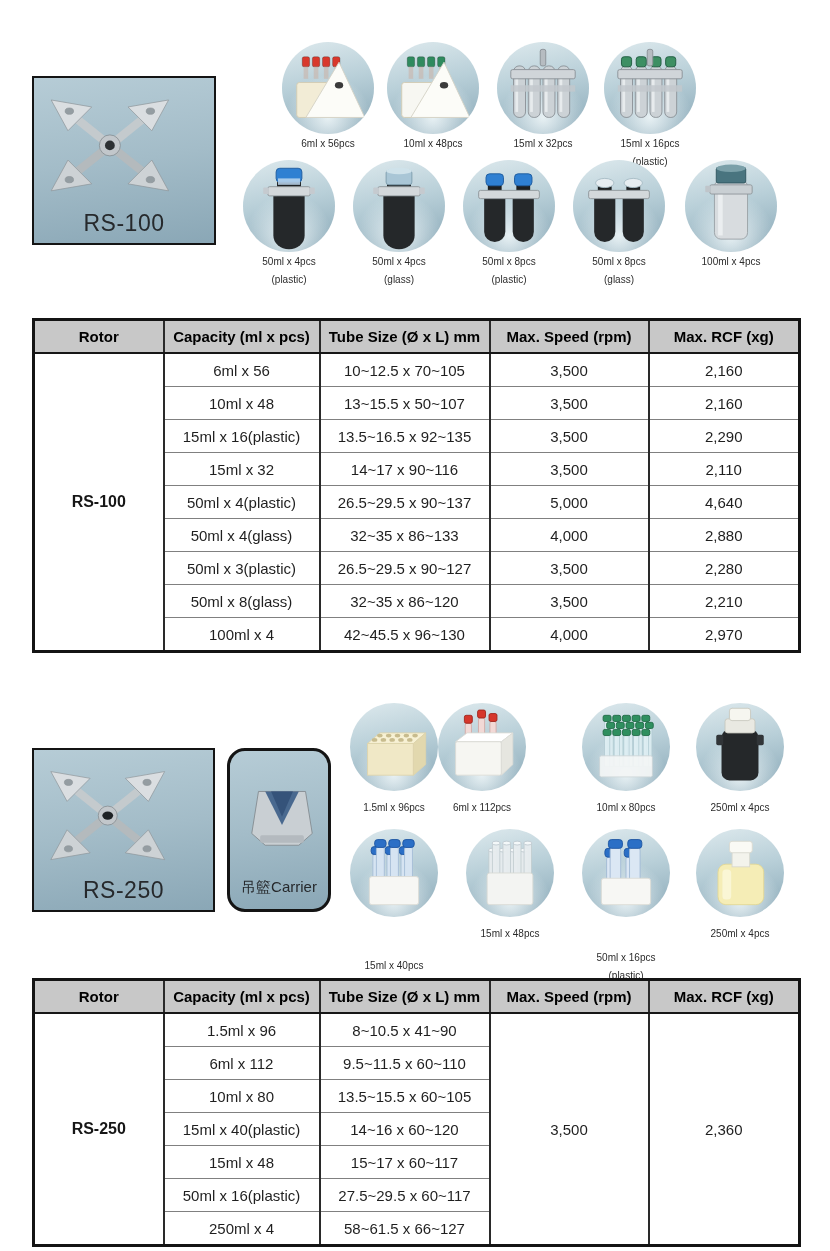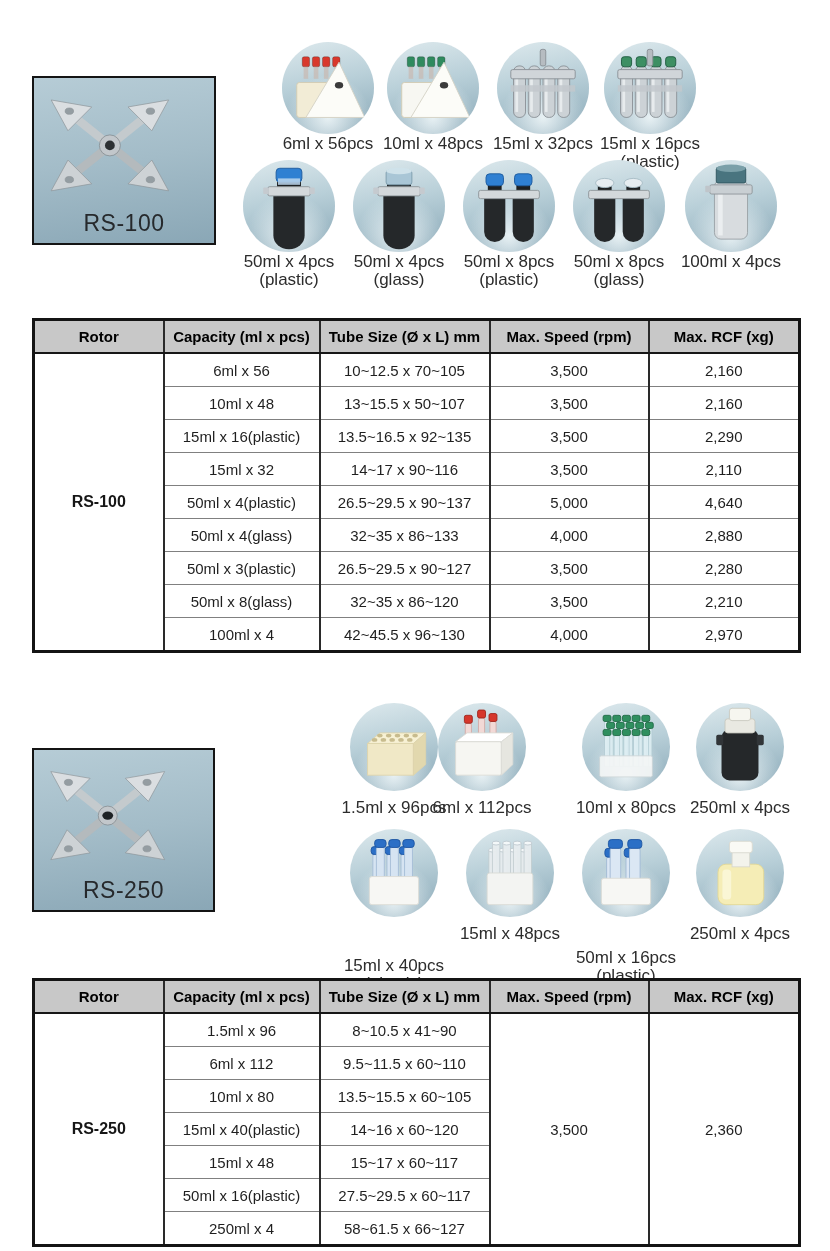--- a/index.html
+++ b/index.html
@@ -30,21 +30,21 @@
     width:92px; height:92px; border-radius:50%; overflow:hidden;
     background:
       radial-gradient(circle at 50% 82%, rgba(240,247,249,.9) 0%, rgba(240,247,249,0) 48%),
       linear-gradient(168deg,#dde9ed 0%,#b8cf d8 45%,#88a7b6 100%);
     background:
       radial-gradient(circle at 50% 82%, rgba(240,247,249,.9) 0%, rgba(240,247,249,0) 48%),
       linear-gradient(168deg,#dde9ed 0%,#b8cfd8 45%,#88a7b6 100%);
   }
   .circle.sm { width:88px; height:88px; }
   .circle svg { width:100%; height:100%; display:block; }
-  .cap { margin-top:1px; font-size:17px; line-height:18px; color:#2c2c2c; text-align:center; }
+  .cap { margin-top:1px; font-size:10px; line-height:18px; color:#2c2c2c; text-align:center; }
   .cap.gap { margin-top:8px; }
 
   
   table.spec {
     position:absolute; left:32px; width:766px; table-layout:fixed;
     border-collapse:collapse; border:3px solid #141414; background:#fff;
   }
   table.spec thead th {
     background:#c8c8c8; height:29px; font-size:15px; font-weight:bold; color:#000000;
     border-left:2px solid #2a2a2a; border-right:2px solid #2a2a2a;
@@ -349,20 +349,29 @@
         <ellipse cx="158" cy="36" rx="6" ry="4.5" fill="#949da2"></ellipse>
         <ellipse cx="42" cy="134" rx="6" ry="4.5" fill="#949da2"></ellipse>
         <ellipse cx="158" cy="134" rx="6" ry="4.5" fill="#949da2"></ellipse>
       </g>
       <circle cx="100" cy="85" r="14" fill="#c2c7cb" stroke="#7e8489"></circle>
       <ellipse cx="100" cy="85" rx="8" ry="6" fill="#1e2225"></ellipse>
     </svg>
     <div class="rotor-label">RS-250</div>
   </div>
 
+  <div class="photo-box rounded" id="carrier-box" style="left:227px;top:748px;width:104px;height:164px;">
+    <svg style="position:absolute;left:10px;top:14px;width:84px;height:100px;" viewBox="0 0 100 100">
+      <polygon points="22,22 78,22 86,72 70,86 30,86 14,72" fill="#c9cfd3" stroke="#81888d"></polygon>
+      <polygon points="30,22 50,62 70,22" fill="#49698f"></polygon>
+      <polygon points="37,22 50,52 63,22" fill="#35537a"></polygon>
+      <rect x="24" y="74" width="52" height="9" rx="2" fill="#b4babf"></rect>
+    </svg>
+    <div class="carrier-label">吊籃Carrier</div>
+  </div>
 
   <div id="acc-rs250">
       <div class="acc" style="left: 336px; top: 703px;">
         <div class="circle sm">
           <svg viewBox="0 0 100 100">
             <polygon points="20,46 72,46 86,34 34,34" fill="#f7f1d4" stroke="#ded4ac"></polygon>
       <rect x="20" y="46" width="52" height="36" fill="#f0e8c6" stroke="#ded4ac"></rect>
       <polygon points="72,46 86,34 86,70 72,82" fill="#e2d8ae" stroke="#ded4ac"></polygon>
             <ellipse cx="28" cy="42" rx="3.2" ry="2.1" fill="#c8bc8e"></ellipse>
             <ellipse cx="38" cy="42" rx="3.2" ry="2.1" fill="#c8bc8e"></ellipse>

